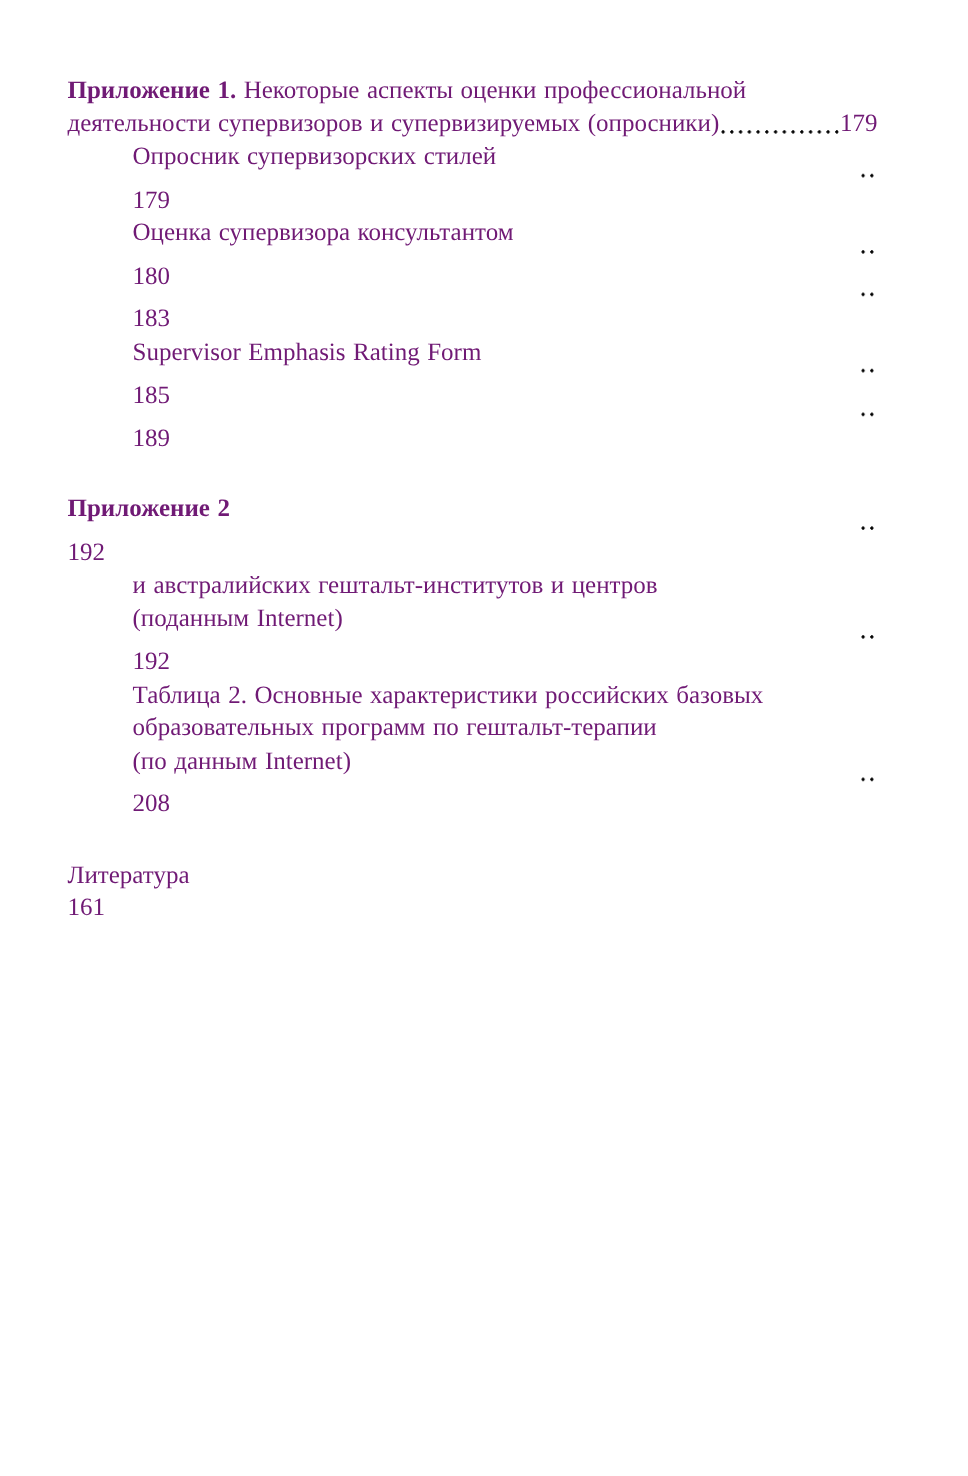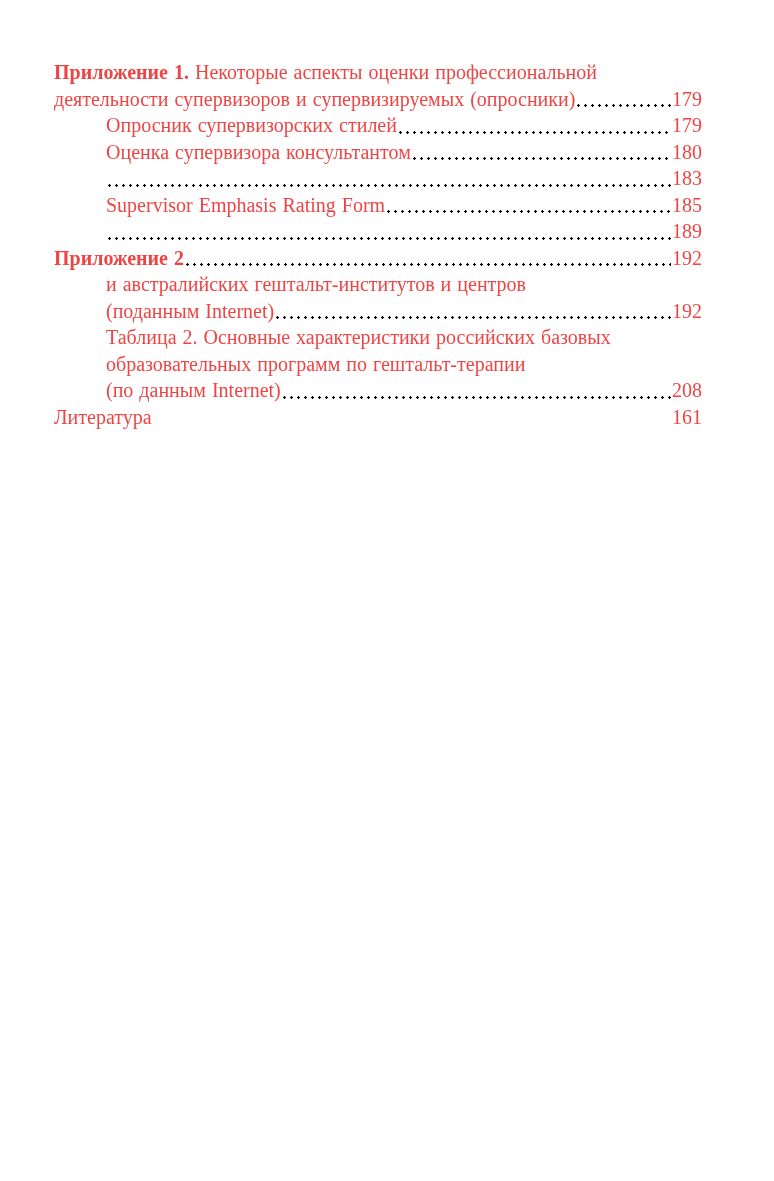--- a/index.html
+++ b/index.html
@@ -6,40 +6,40 @@
   html, body {
     margin: 0;
     padding: 0;
     background: #ffffff;
   }
   .page {
     position: relative;
     width: 774px;
     height: 1181px;
     background: #ffffff;
-    color: #ef4444;
+    color: #701a75;
     font-family: "Liberation Serif", "DejaVu Serif", serif;
     font-size: 20px;
     line-height: 26.5px;
     overflow: hidden;
   }
   .toc {
     position: absolute;
     top: 59px;
     left: 54px;
     width: 648px;
   }
   .row {
     display: flex;
     align-items: baseline;
     min-height: 26.5px;
     word-spacing: 0.05em;
   }
-  .row.indent1 { padding-left: 52px; }
-  .row.gap-before { margin-top: 0; }
+  .row.indent1 { padding-left: 52px; flex-direction: column; }
+  .row.gap-before { margin-top: 30px; flex-direction: column; }
   .row.spread { justify-content: space-between; }
   .t { white-space: pre; }
   .t.bold { font-weight: bold; }
   .leader {
     flex: 1 1 auto;
     align-self: flex-end;
     height: 3px;
     margin: 0 1px 5px 2px;
     background-image: radial-gradient(circle at 1.5px 1.5px, #000 1.1px, transparent 1.45px);
     background-size: 7px 3px;

